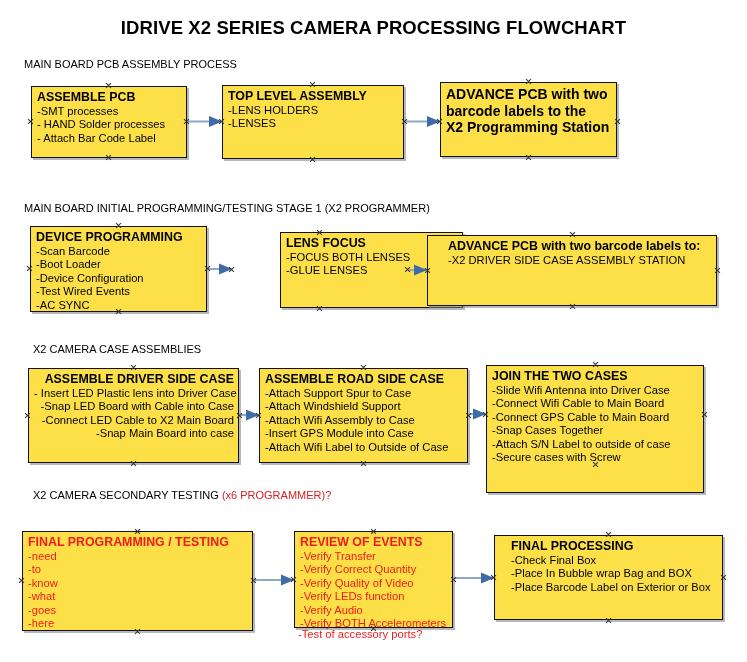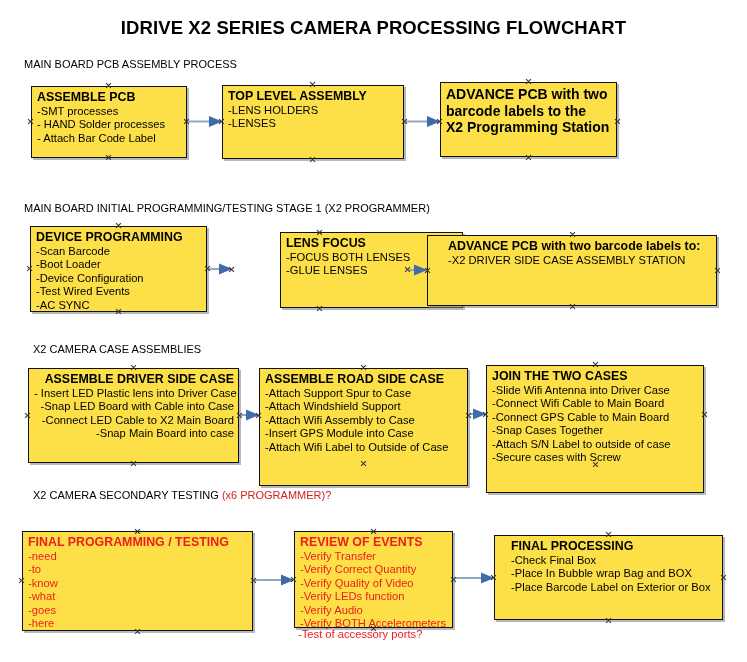--- a/index.html
+++ b/index.html
@@ -160,21 +160,21 @@
   </div>
 
   <div class="node" style="left:28px; top:368px; width:211px; height:95px;text-align:right;">
     <div class="hd">ASSEMBLE DRIVER SIDE CASE</div>
     <div class="ln">- Insert LED Plastic lens into Driver Case</div>
     <div class="ln">-Snap LED Board with Cable into Case</div>
     <div class="ln">-Connect LED Cable to X2 Main Board</div>
     <div class="ln">-Snap Main Board into case</div>
   </div>
 
-  <div class="node" style="left:259px; top:368px; width:209px; height:118px;">
+  <div class="node" style="left:259px; top:368px; width:209px; height:95px;">
     <div class="hd">ASSEMBLE ROAD SIDE CASE</div>
     <div class="ln">-Attach Support Spur to Case</div>
     <div class="ln">-Attach Windshield Support</div>
     <div class="ln">-Attach Wifi Assembly to Case</div>
     <div class="ln">-Insert GPS Module into Case</div>
     <div class="ln">-Attach Wifi Label to Outside of Case</div>
   </div>
 
   <div class="node" style="left:486px; top:365px; width:218px; height:128px;">
     <div class="hd">JOIN THE TWO CASES</div>

